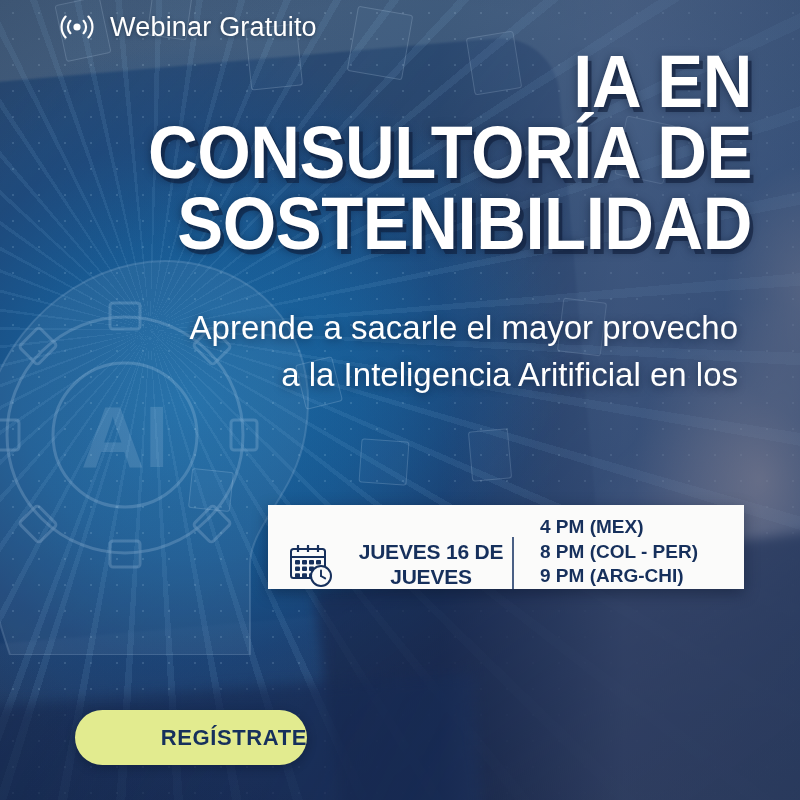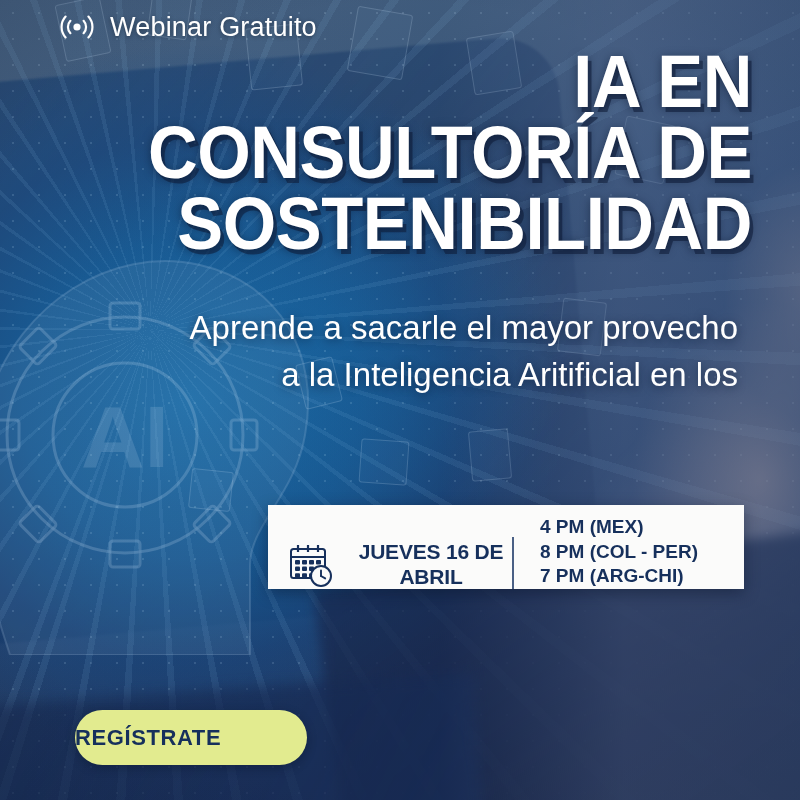--- a/index.html
+++ b/index.html
@@ -154,21 +154,21 @@
     padding-left:26px; color:#16305c; font-size:19px; line-height:1.30;
   }
   .card-right .t { font-weight:bold; }
   .card-right .z { font-weight:700;margin-top:8px; }
 
   
   .cta {
     position:absolute; left:75px; top:710px;
     width:232px; height:55px;
     background:#e2eb8f; border-radius:28px;
-    display:flex; align-items:center; justify-content:flex-start;
+    display:flex; align-items:center; justify-content:flex-end;
     color:#16305c; font-weight:bold; font-size:22px; letter-spacing:.6px;
     box-shadow:0 3px 10px rgba(6,16,38,.35);
     cursor:pointer;
   }
 </style>
 </head>
 <body>
 
 <div id="poster">
 
@@ -270,37 +270,37 @@
             <rect x="23" y="32.2" width="5" height="4.4" rx="1"></rect>
           </g>
           <circle cx="35" cy="35" r="10" fill="#fbfbfa" stroke="#16305c" stroke-width="2"></circle>
           <g stroke="#16305c" stroke-width="1.9" stroke-linecap="round">
             <line x1="35" y1="29.5" x2="35" y2="35"></line>
             <line x1="35" y1="35" x2="39.2" y2="37.4"></line>
           </g>
         </svg>
         <div class="card-date">
           <div>JUEVES 16 DE</div>
-          <div>ABRIL</div>
+          <div>JUEVES</div>
         </div>
       </div>
 
       <div class="card-sep"></div>
 
       <div class="card-right">
         <div>
           <span class="t">4 PM</span>
           <span class="z">(MEX)</span>
         </div>
         <div>
           <span class="t">8 PM</span>
           <span class="z">(COL - PER)</span>
         </div>
         <div>
-          <span class="t">7 PM</span>
+          <span class="t">9 PM</span>
           <span class="z">(ARG-CHI)</span>
         </div>
       </div>
     </div>
 
     <div class="cta">
       <span>REGÍSTRATE</span>
     </div>
 
   </div>

